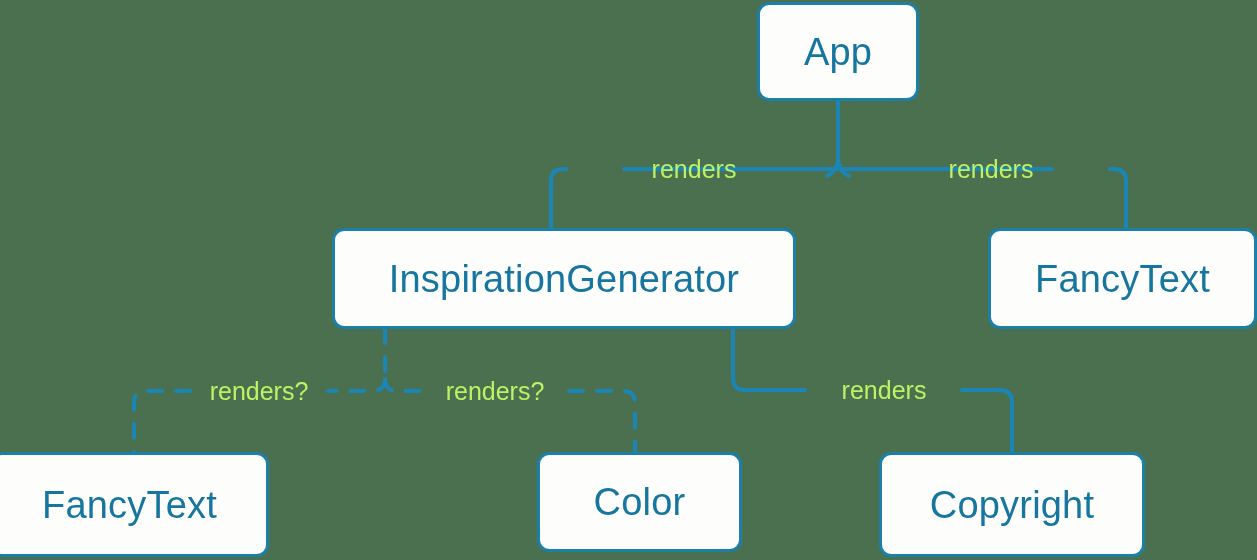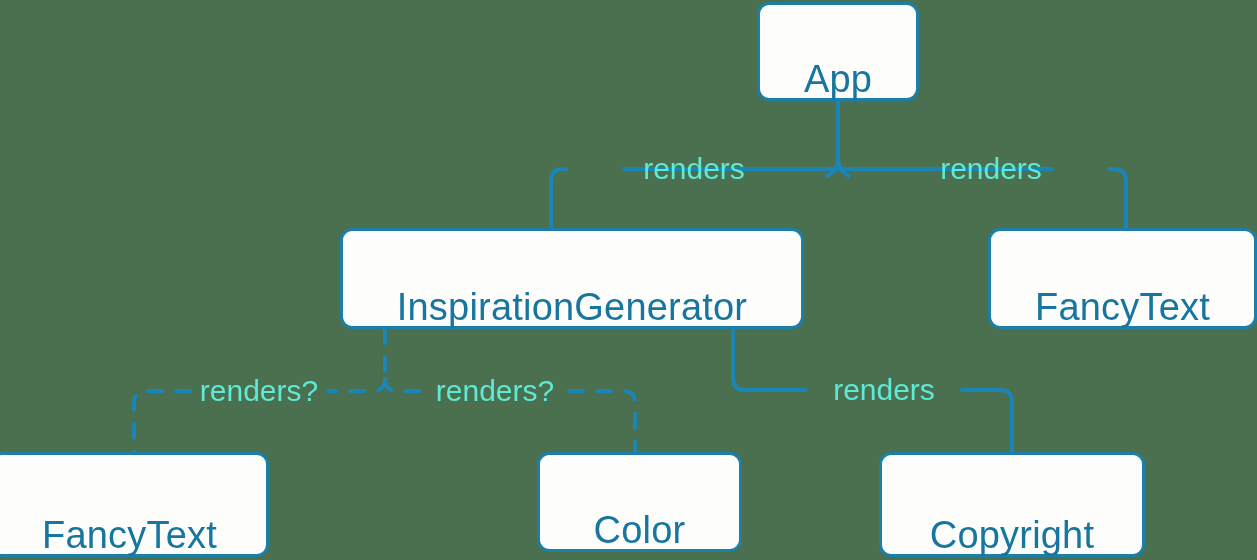--- a/index.html
+++ b/index.html
@@ -25,43 +25,43 @@
     width: 1257px;
     height: 560px;
   }
   .node {
     position: absolute;
     box-sizing: border-box;
     background: #fdfdfc;
     border: 3px solid #1b7fa8;
     border-radius: 12px;
     display: flex;
-    align-items: flex-end;
+    align-items: center;
     justify-content: center;
     color: #16769f;
     font-weight: 400;
     letter-spacing: 0.2px;
     white-space: nowrap;
   }
   .node-label {
     color: #16769f;
     line-height: 1;
   }
   .edge-label {
     position: absolute;
-    color: #5eead4;
-    font-size: 30px;
+    color: #bef264;
+    font-size: 25px;
     line-height: 1;
     white-space: nowrap;
     transform: translate(-50%, -50%);
   }
 
   
   #node-app        { left: 757px;  top: 2px;   width: 162px; height: 99px;  font-size: 38px; }
-  #node-inspgen    { left: 332px;  top: 228px; width: 464px; height: 101px; font-size: 38px; margin-left: 8px; }
+  #node-inspgen    { left: 332px;  top: 228px; width: 464px; height: 101px; font-size: 38px; }
   #node-fancytext-right { left: 988px; top: 228px; width: 269px; height: 101px; font-size: 38px; }
   #node-fancytext-bottom{ left: -10px; top: 452px; width: 279px; height: 105px; font-size: 38px; }
   #node-color      { left: 537px;  top: 452px; width: 205px; height: 100px; font-size: 38px; }
   #node-copyright  { left: 879px;  top: 452px; width: 266px; height: 105px; font-size: 38px; }
 </style>
 </head>
 <body>
 
 <div id="diagram-root">
 

